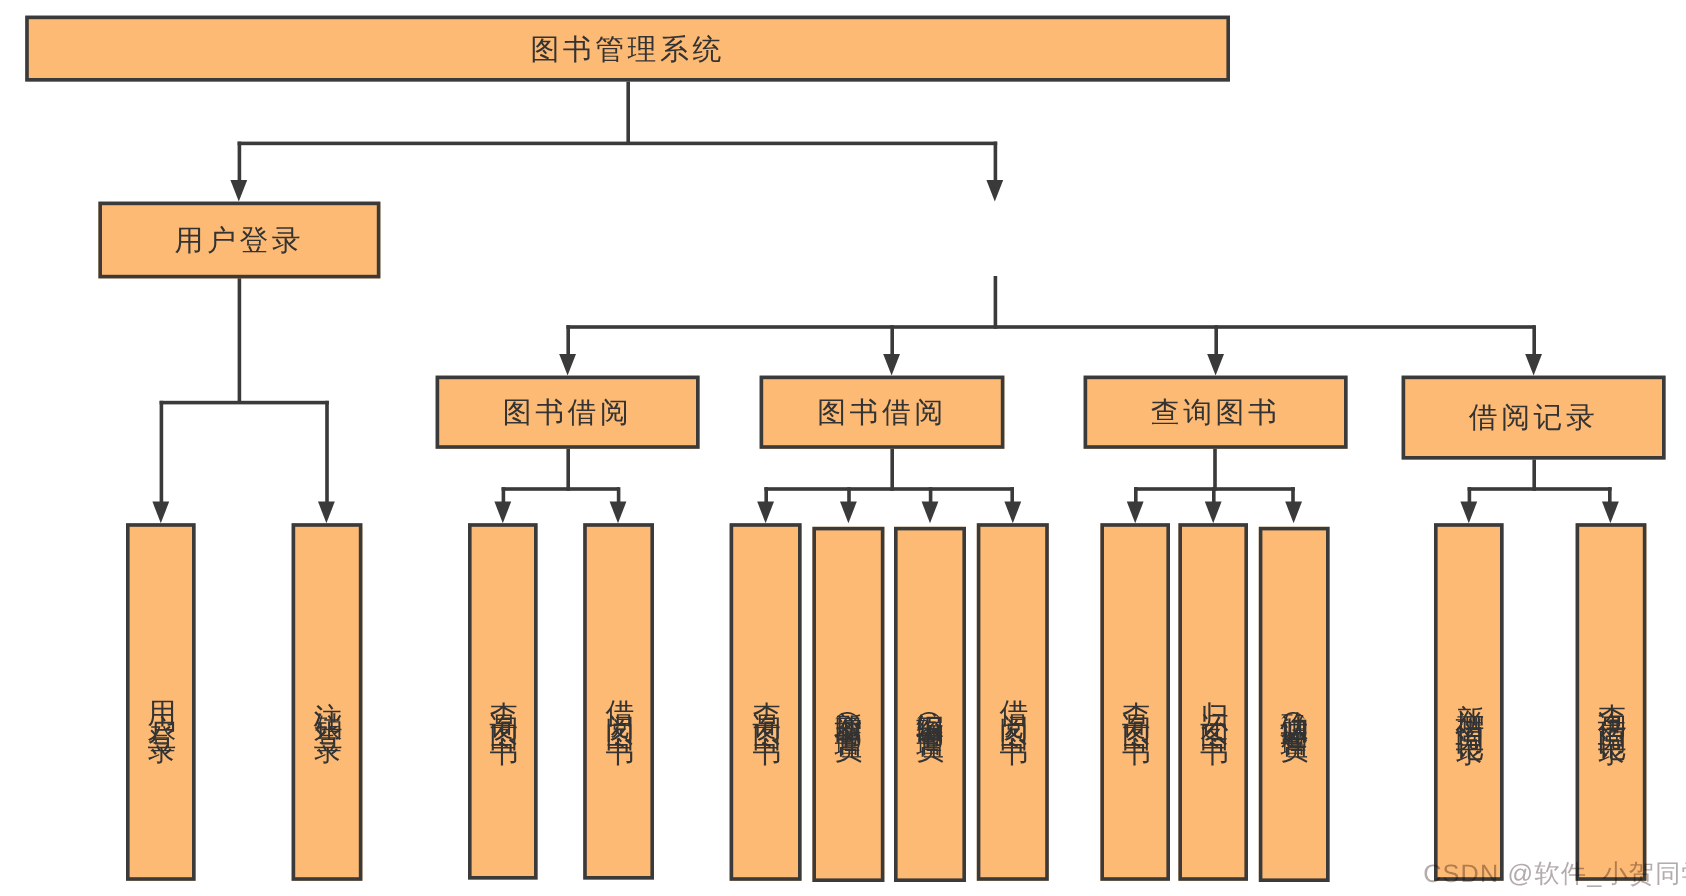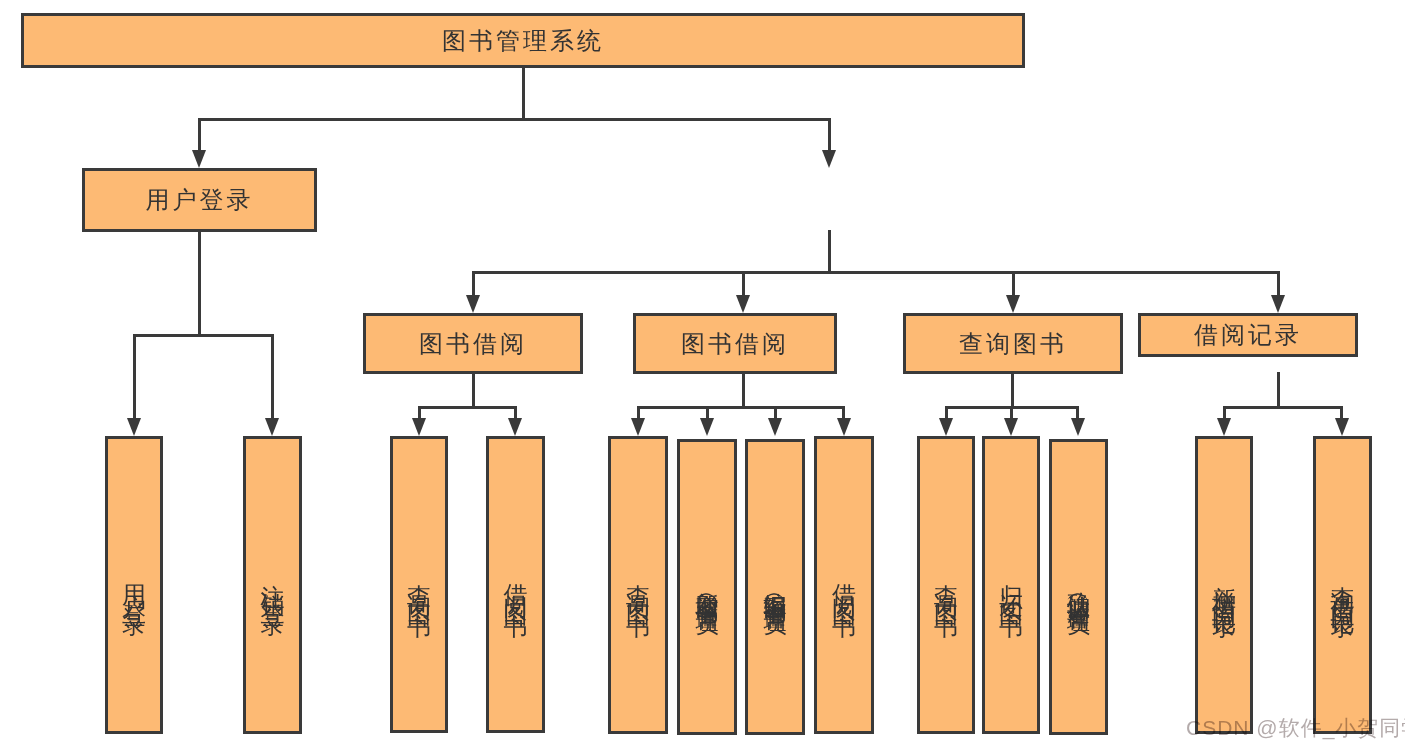--- a/index.html
+++ b/index.html
@@ -100,21 +100,21 @@
 
   <div class="box" style="left:363px;top:313px;width:220px;height:61px">
     <span>图书借阅</span>
   </div>
   <div class="box" style="left:633px;top:313px;width:204px;height:61px">
     <span>图书借阅</span>
   </div>
   <div class="box" style="left:903px;top:313px;width:220px;height:61px">
     <span>查询图书</span>
   </div>
-  <div class="box" style="left:1138px;top:313px;width:220px;height:44px">
+  <div class="box" style="left:1168px;top:313px;width:220px;height:70px">
     <span>借阅记录</span>
   </div>
 
   <div class="vline" style="left:472px;top:372px;height:37px"></div>
   <div class="hline" style="left:418px;top:406px;width:98px"></div>
   <div class="vline" style="left:418px;top:406px;height:14px"></div>
   <div class="vline" style="left:514px;top:406px;height:14px"></div>
   <div class="arrow" style="left:412px;top:418px"></div>
   <div class="arrow" style="left:508px;top:418px"></div>
 

